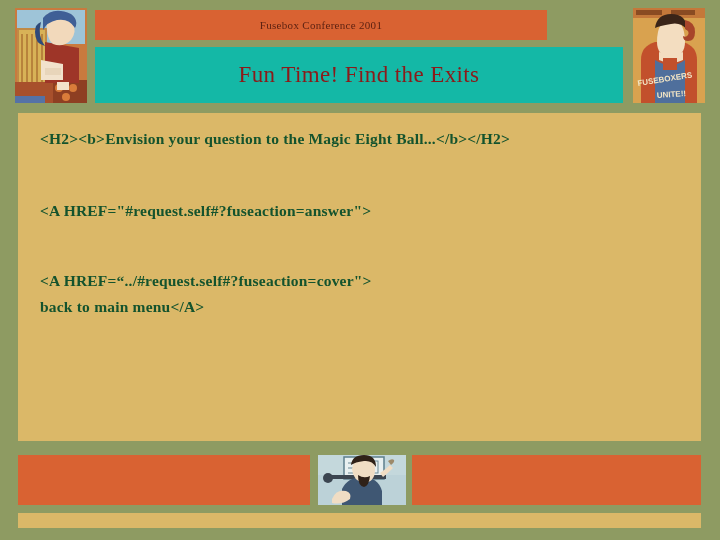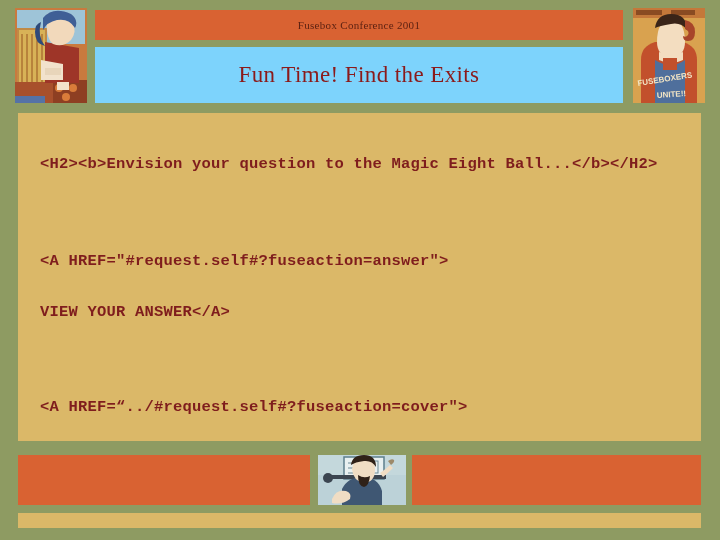--- a/index.html
+++ b/index.html
@@ -40,42 +40,42 @@
     width: 72px;
     height: 95px;
     overflow: hidden;
     background: #d9a05c;
   }
 
   .header-bar {
     position: absolute;
     left: 95px;
     top: 10px;
-    width: 528px;
+    width: 452px;
     height: 30px;
     background: #d96232;
     display: flex;
     align-items: center;
     justify-content: center;
   }
   .header-bar-text {
     color: #5d2212;
     font-family: "Liberation Serif", "DejaVu Serif", serif;
     font-size: 11px;
     letter-spacing: 0.3px;
     white-space: nowrap;
   }
 
   .title-bar {
     position: absolute;
     left: 95px;
     top: 47px;
     width: 528px;
     height: 56px;
-    background: #7dd3fc;
+    background: #14b8a6;
     display: flex;
     align-items: center;
     justify-content: center;
   }
   .title-text {
     color: #8b1a1a;
     font-family: "Liberation Serif", "DejaVu Serif", serif;
     font-size: 23px;
     letter-spacing: 0.4px;
     white-space: nowrap;
@@ -86,28 +86,27 @@
     position: absolute;
     left: 18px;
     top: 113px;
     width: 683px;
     height: 328px;
     background: #dbb868;
     padding: 13px 18px 0 22px;
   }
 
   .code-block {
-    color: #7f1d1d;
-    font-family: Liberation Mono, monospace;
+    color: #14532d;
+    font-family: Liberation Serif, serif;
     font-size: 15.5px;
     font-weight: bold;
     line-height: 1.68;
     letter-spacing: 0.2px;
     white-space: pre-wrap;
-    margin-top: 25px;
   }
   .code-block.indent-hang {
     padding-left: 28px;
     text-indent: -28px;
   }
   .gap-a { height: 24px; }
   .gap-b { height: 22px; }
   .gap-c { height: 22px; }
   .gap-d { height: 22px; }
 
@@ -207,24 +206,24 @@
 
   <div class="title-bar">
     <span class="title-text">Fun Time!  Find the Exits</span>
   </div>
 
   <div class="content-panel">
     <div class="code-block indent-hang">&lt;H2&gt;&lt;b&gt;Envision your question to the Magic Eight Ball...&lt;/b&gt;&lt;/H2&gt;</div>
     <div class="gap-a"></div>
     <div class="gap-b"></div>
     <div class="code-block">&lt;A HREF="#request.self#?fuseaction=answer"&gt;</div>
-    <div class="code-block">VIEW YOUR ANSWER&lt;/A&gt;</div>
     <div class="gap-c"></div>
     <div class="gap-d"></div>
     <div class="code-block">&lt;A HREF=“../#request.self#?fuseaction=cover"&gt;</div>
+    <div class="code-block">back to main menu&lt;/A&gt;</div>
   </div>
 
   <div class="footer-bar-left"></div>
 
   <div class="footer-center-img">
     <svg width="88" height="50" viewBox="0 0 88 50">
       <rect x="0" y="0" width="88" height="50" fill="#bcd2d8"></rect>
       <rect x="0" y="0" width="88" height="20" fill="#c4d8dc"></rect>
       <rect x="26" y="2" width="40" height="22" fill="#e8f0f0" stroke="#5d7f8c" stroke-width="1.5"></rect>
       <g stroke="#6d8a96" stroke-width="1" fill="none">

